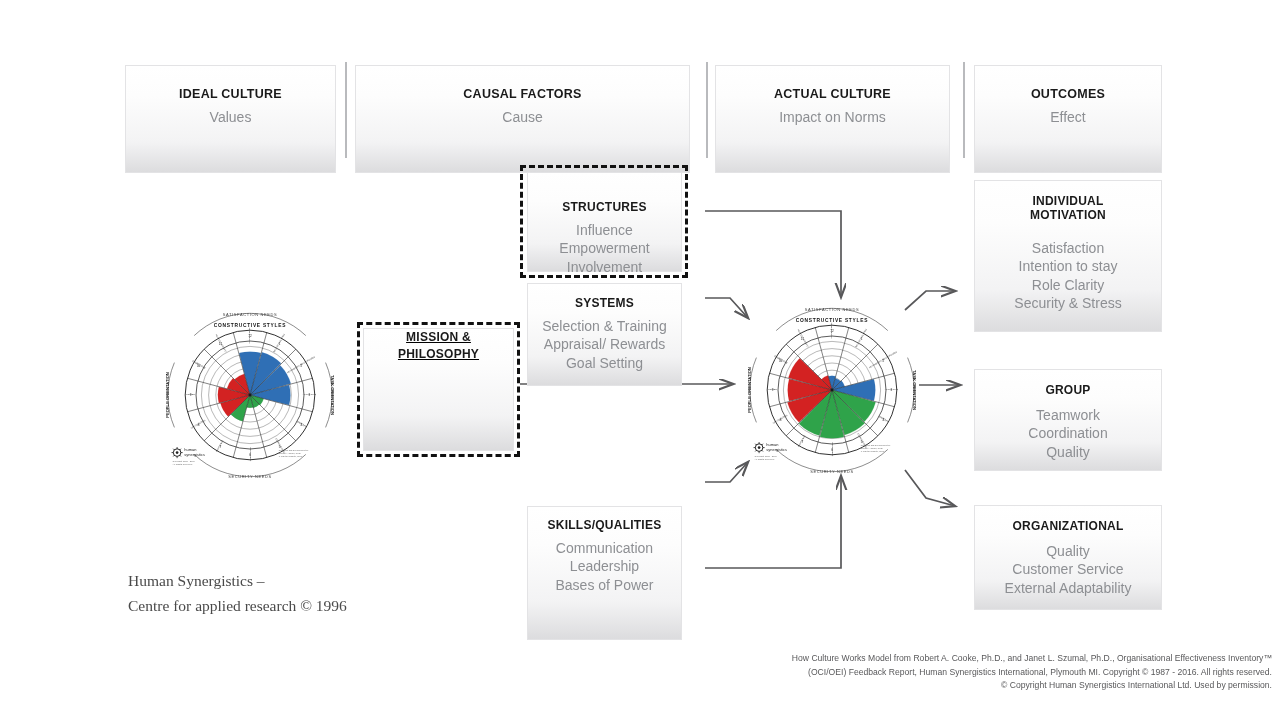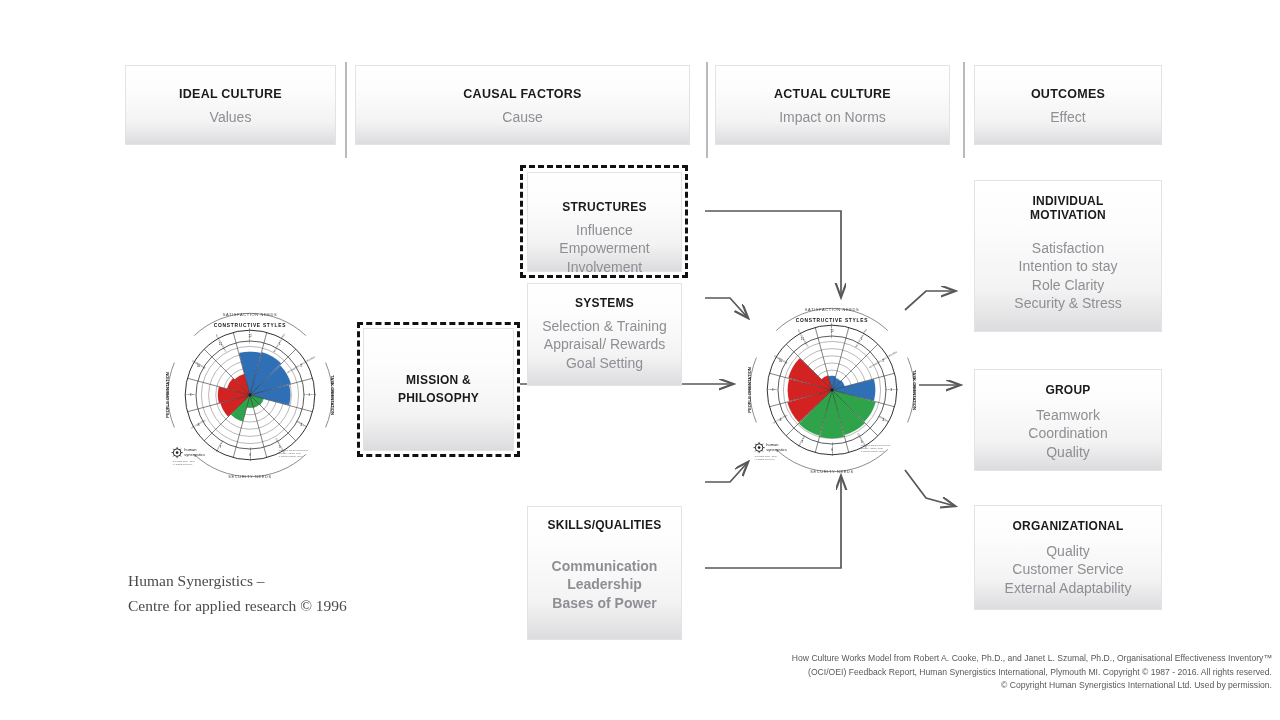--- a/index.html
+++ b/index.html
@@ -21,37 +21,37 @@
   }
   .panel .ttl{
     font-weight:bold;color:#1a1a1a;letter-spacing:.02em;
     line-height:1.15;
   }
   .panel .sub{
     color:#8d8f93;line-height:1.32;font-weight:400;
   }
 
   
-  .hdr{height:80px;justify-content:flex-start;}
+  .hdr{height:108px;justify-content:flex-start;}
   .hdr .ttl{font-size:12.5px;margin-top:21px;}
   .hdr .sub{font-size:14px;margin-top:7px;}
 
   .vdiv{position:absolute;width:2px;background:#b9babd;}
 
   
   .card .ttl{font-size:12px;}
   .card .sub{font-size:14px;}
 
   
   .dashbox{
     position:absolute;border:3px dashed #111;box-sizing:border-box;
     background:transparent;
   }
 
-  .mission{justify-content:center;}
+  .mission{text-decoration:underline;}
   .mission .ttl{font-size:12px;line-height:1.45;}
 
   
   .attrib{
     position:absolute;font-family:"Liberation Serif", serif;
     font-size:15.5px;color:#4a4a4a;line-height:1.62;
   }
   .footer{
     position:absolute;text-align:right;
     font-size:8.6px;color:#58585a;line-height:1.58;
@@ -347,21 +347,21 @@
   <div class="panel card" style="left:527px;top:283px;width:155px;height:103px;">
     <div class="ttl" style="margin-top:13px;">SYSTEMS</div>
     <div class="sub" style="margin-top:6px;white-space:pre-line;">Selection &amp; Training
 Appraisal/ Rewards
 Goal Setting</div>
   </div>
 
 
   <div class="panel card" style="left:527px;top:506px;width:155px;height:134px;">
     <div class="ttl" style="margin-top:12px;">SKILLS/QUALITIES</div>
-    <div class="sub" style="margin-top:24px;white-space:pre-line;font-weight:bold;">Communication
+    <div class="sub" style="margin-top:6px;white-space:pre-line;">Communication
 Leadership
 Bases of Power</div>
   </div>
 
   <div class="panel card" style="left:974px;top:180px;width:188px;height:152px;">
     <div class="ttl" style="margin-top:14px;white-space:pre-line;">INDIVIDUAL
 MOTIVATION</div>
     <div class="sub" style="margin-top:16px;white-space:pre-line;">Satisfaction
 Intention to stay
 Role Clarity

